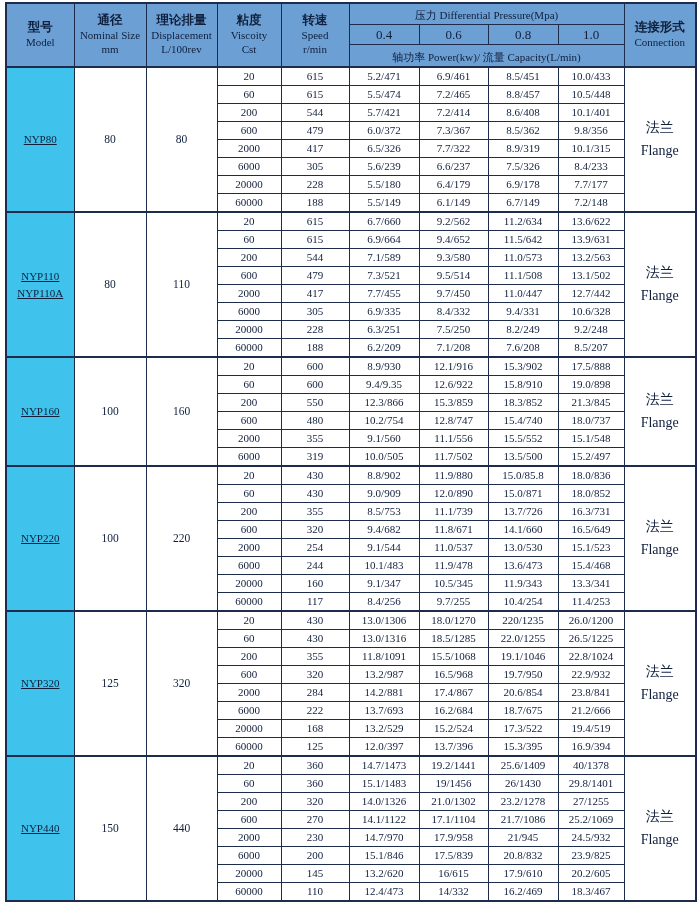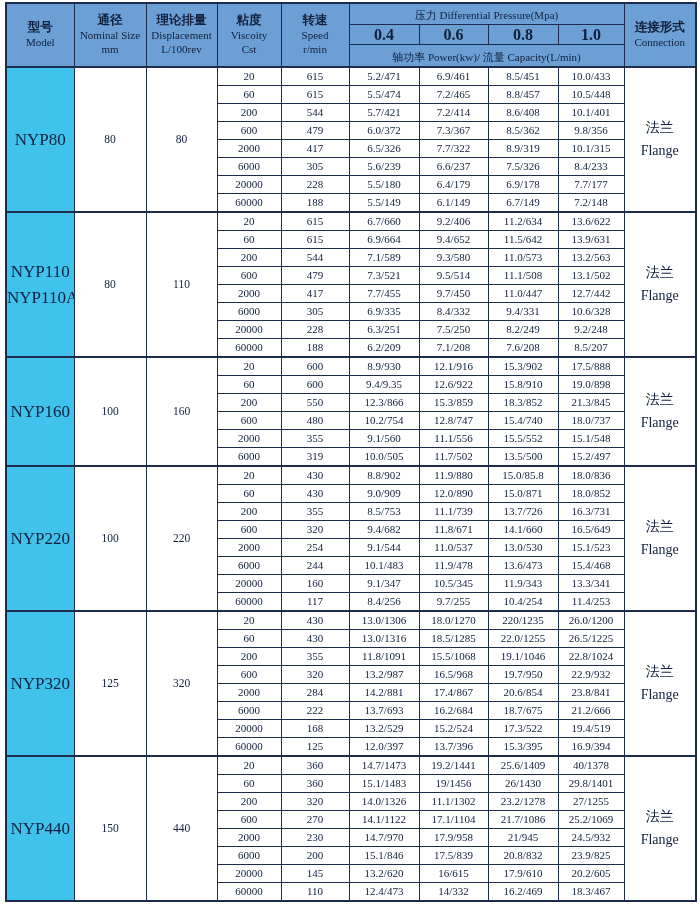--- a/index.html
+++ b/index.html
@@ -9,25 +9,25 @@
     --text:#101f3c;
   }
   html,body{margin:0;padding:0;background:#ffffff;}
   body{width:700px;height:906px;font-family:"Liberation Serif", serif;color:var(--text);}
   table{border-collapse:collapse;table-layout:fixed;width:690px;margin:2px 5px;border:2px solid var(--border);}
   th,td{border:1px solid var(--border);text-align:center;vertical-align:middle;padding:0;overflow:hidden;}
   thead th{background:var(--header-bg);}
   thead .zh{font-weight:bold;font-size:12.5px;line-height:1.25;}
   thead .en{font-weight:normal;font-size:11px;line-height:1.25;}
   thead tr.h1 th{height:20px;}
-  thead tr.h2 th{height:19px;font-size:16px;font-weight:bold;}
+  thead tr.h2 th{height:19px;font-size:13px;font-weight:normal;}
   thead tr.h3 th{height:21px;font-family:Liberation Serif, serif;}
   tbody td{height:17px;font-size:11px;line-height:1.1;}
   tbody tr.group-start td{border-top-width:2px;}
-  td.model{background:var(--model-bg);font-size:17px;}
+  td.model{background:var(--model-bg);font-size:11px;text-decoration:underline;}
   td.model div{line-height:1.5;}
   td.connection div{line-height:1.6;font-size:14px;}
   .merged{font-size:11.5px;}
 </style>
 </head>
 <body>
 
 <table>
   <colgroup>
     <col style="width:68px">
@@ -275,21 +275,21 @@
         <td>
           <div>20</div>
         </td>
         <td>
           <div>615</div>
         </td>
         <td>
           <div>6.7/660</div>
         </td>
         <td>
-          <div>9.2/406</div>
+          <div>9.2/562</div>
         </td>
         <td>
           <div>11.2/634</div>
         </td>
         <td>
           <div>13.6/622</div>
         </td>
         <td rowspan="8" class="connection merged">
           <div>法兰</div>
           <div>Flange</div>
@@ -971,21 +971,21 @@
         <td>
           <div>200</div>
         </td>
         <td>
           <div>320</div>
         </td>
         <td>
           <div>14.0/1326</div>
         </td>
         <td>
-          <div>11.1/1302</div>
+          <div>21.0/1302</div>
         </td>
         <td>
           <div>23.2/1278</div>
         </td>
         <td>
           <div>27/1255</div>
         </td>
       </tr>
       <tr>
         <td>

